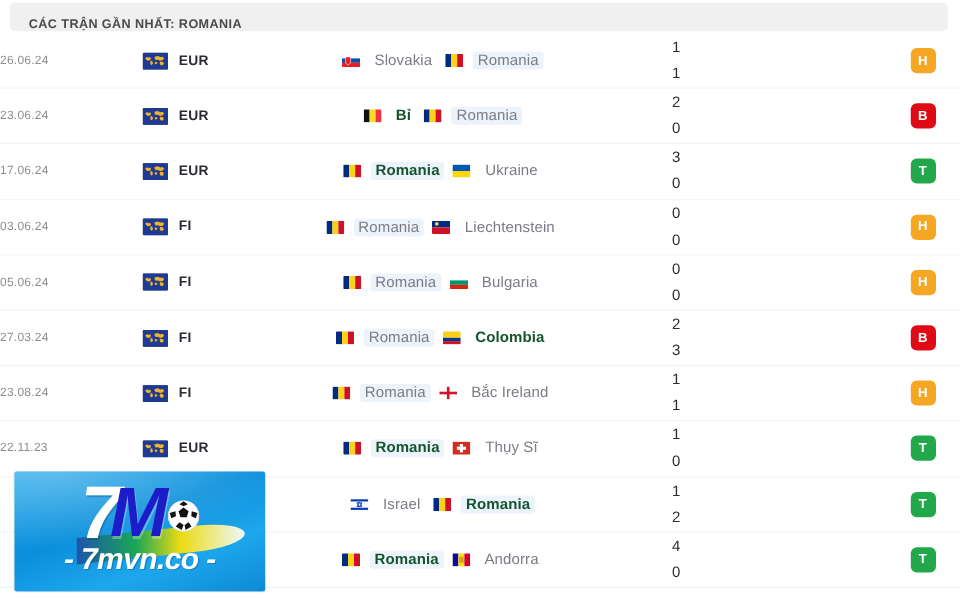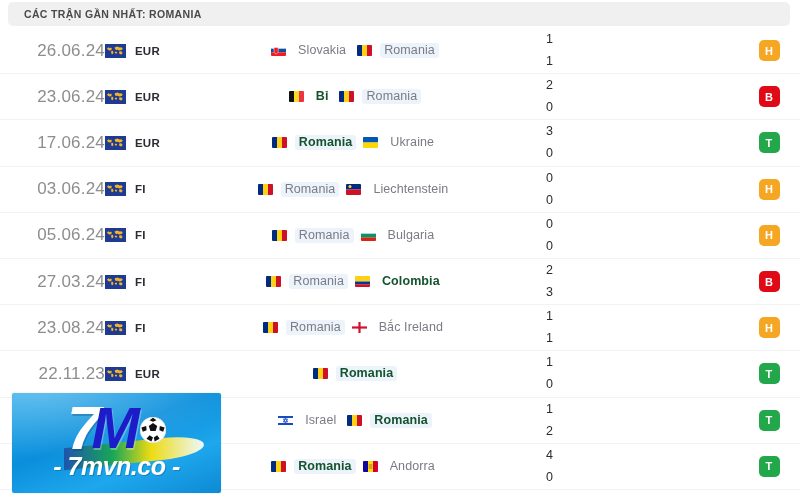--- a/index.html
+++ b/index.html
@@ -8,43 +8,43 @@
     background:#ffffff;
     font-family:"Liberation Sans","DejaVu Sans",sans-serif;
     -webkit-font-smoothing:antialiased;
   }
   .page{position:relative;width:800px;height:500px;background:#fff;}
 
   
   .panel-header{
     position:absolute;left:8px;top:2px;width:782px;height:24px;
     background:#f0f0f0;border-radius:5px;
-    display:flex;align-items:center;
+    display:flex;align-items:flex-end;
   }
   .panel-header-title{
     padding-left:16px;
     font-size:10.5px;letter-spacing:.35px;
     color:#4a4a4a;font-weight:700;
     text-transform:uppercase;white-space:nowrap;
   }
 
   
   .match-list{position:absolute;left:0;top:28px;width:800px;}
   .match-row{
     position:relative;
     height:45.2px;
     display:flex;align-items:center;
     border-bottom:1px solid #f2f3f5;
     background:#fff;
   }
 
   .col-date{
     width:105px;flex:0 0 105px;
-    text-align:right;
-    font-size:17px;color:#8d8d8d;letter-spacing:.2px;
+    padding-right:14px;
+    font-size:10px;color:#8d8d8d;letter-spacing:.2px;
     white-space:nowrap;
   }
 
   .col-comp{
     width:85px;flex:0 0 85px;
     display:flex;align-items:center;gap:9px;
   }
   .comp-icon{
     width:21px;height:14px;flex:0 0 21px;
     border-radius:1px;
@@ -497,20 +497,30 @@
         <div class="col-teams">
           <div class="team-line">
             <span class="flag">
               <svg viewBox="0 0 15 11">
                 <rect width="5" height="11" x="0" fill="#002b7f"></rect>
                 <rect width="5" height="11" x="5" fill="#fcd116"></rect>
                 <rect width="5" height="11" x="10" fill="#ce1126"></rect>
               </svg>
             </span>
             <span class="team-name hl bold">Romania</span>
+          </div>
+          <div class="team-line">
+            <span class="flag">
+              <svg viewBox="0 0 15 11">
+                <rect width="15" height="11" fill="#d52b1e"></rect>
+                <rect x="6.2" y="2" width="2.6" height="7" fill="#fff"></rect>
+                <rect x="3.7" y="4.2" width="7.6" height="2.6" fill="#fff"></rect>
+              </svg>
+            </span>
+            <span class="team-name">Thụy Sĩ</span>
           </div>
         </div>
         <div class="col-scores">
           <div class="score">1</div>
           <div class="score">0</div>
         </div>
         <div class="col-spacer"></div>
         <div class="col-result">
           <span class="result-badge" style="background: rgb(34, 168, 74);">T</span>
         </div>

